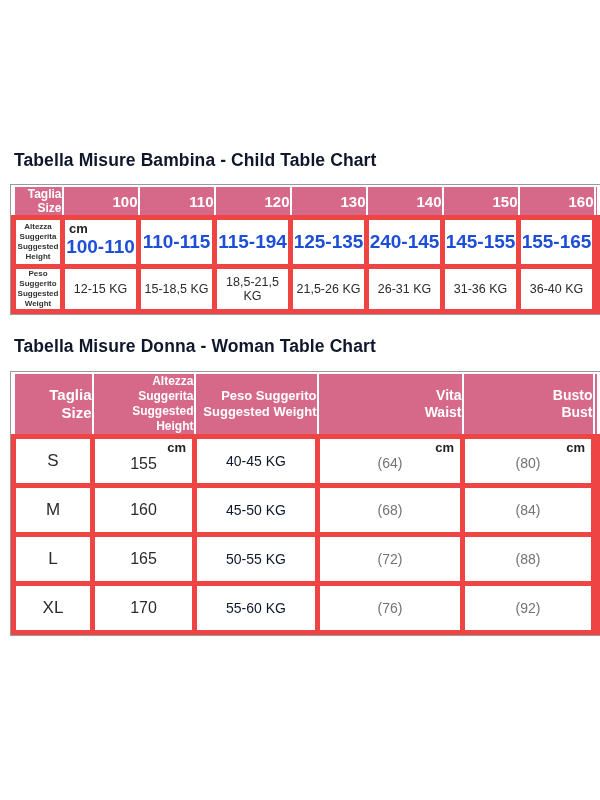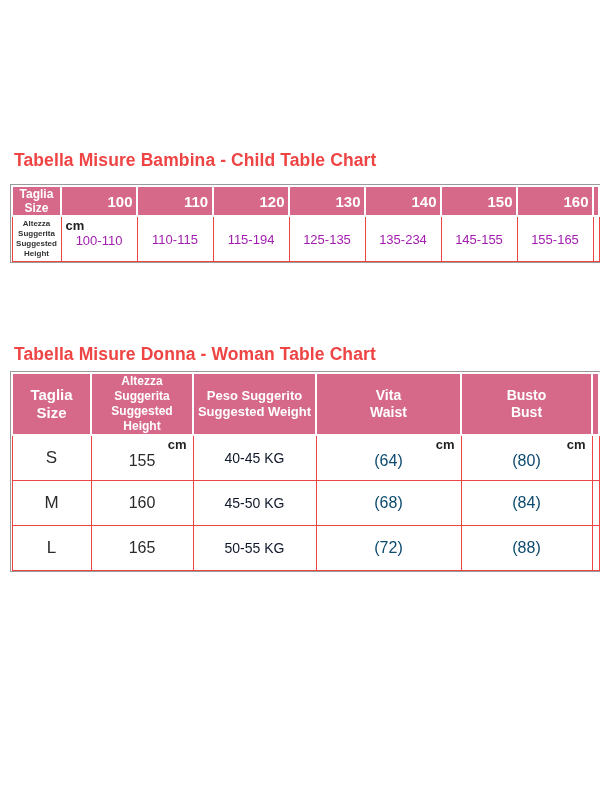--- a/index.html
+++ b/index.html
@@ -2,61 +2,61 @@
 <html><head>
 <meta charset="utf-8">
 <style>
   html,body{margin:0;padding:0;background:#fff;}
   .canvas{
     position:relative;width:600px;height:800px;background:#ffffff;
     font-family:"Liberation Sans","DejaVu Sans",sans-serif;color:#2e2e2e;
     overflow:hidden;
   }
   .title{
-    position:absolute;left:14px;font-size:17.5px;font-weight:bold;color:#ef4444;
+    position:absolute;left:14px;font-size:17.5px;font-weight:bold;color:#0f172a;
     letter-spacing:0.1px;white-space:nowrap;
   }
   .title-child{top:150px;}
-  .title-woman{top:344px;}
+  .title-woman{top:336px;}
   .tablewrap{
     position:absolute;left:10px;width:590px;box-sizing:border-box;
     border:1px solid #9a9a9a;border-right:none;background:#fff;
   }
   .wrap-child{top:184px;}
   .wrap-woman{top:371px;}
   table{border-collapse:collapse;table-layout:fixed;width:100%;background:#fff;}
   th{
     background:#d6698a;color:#ffffff;border:2px solid #ffffff;
-    font-weight:bold;padding:0;text-align:center;vertical-align:middle;
+    font-weight:bold;padding:0;text-align:right;vertical-align:middle;
   }
   td{
-    border:1px solid #ef4444;padding:0;text-align:center;vertical-align:middle;
+    border:5px solid #ef4444;padding:0;text-align:center;vertical-align:middle;
     background:#ffffff;
   }
   
   .t1 .th-size{font-size:12px;line-height:14px;}
   .t1 .th-num{font-size:15px;height:28px;padding-left:42px;}
   .t1 .rowlabel{font-size:8px;line-height:10px;font-weight:bold;color:#333;}
   .t1 .row-h td{height:44px;}
   .t1 .row-w td{height:40px;}
-  .t1 .hval{font-size:13px;color:#a21caf;}
+  .t1 .hval{font-size:19px;color:#1d4ed8;font-weight:bold;}
   .t1 .wval{font-size:12.5px;color:#2b2b2b;}
   .t1 .cell-cm{vertical-align:top;}
   .t1 .cm{display:block;text-align:left;padding:1px 0 0 4px;font-size:13px;font-weight:bold;height:14px;color:#222;}
   .t1 .cell-cm .hval{display:block;margin-top:1px;}
   
   .t2 .th-size{font-size:15px;line-height:18px;height:37px;}
   .t2 .th-height{font-size:12px;line-height:15px;}
   .t2 .th-weight{font-size:13px;line-height:16px;margin-top:14px;}
   .t2 .th-girth{font-size:14px;line-height:17px;}
   .t2 .row td{height:44px;}
   .t2 .sizeval{font-size:17px;color:#2b2b2b;}
   .t2 .hval{font-size:16px;color:#2b2b2b;}
   .t2 .wtval{font-size:14px;color:#0f172a;}
-  .t2 .gval{font-size:16px;color:#0c4a6e;}
+  .t2 .gval{font-size:14px;color:#737373;}
   .t2 .cell-cm{vertical-align:top;}
   .t2 .cm{display:block;text-align:right;padding:1px 6px 0 0;font-size:13px;font-weight:bold;height:14px;color:#222;}
   .t2 .cell-cm .below{display:block;margin-top:1px;}
   .sliver-th{background:#d6698a;}
   .sliver-td{background:#fff;}
   .line{display:block;}
 </style>
 </head>
 <body>
 
@@ -99,23 +99,39 @@
           <span class="line">Suggested</span>
           <span class="line">Height</span>
         </td>
         <td class="cell-cm">
           <span class="cm">cm</span>
           <span class="hval">100-110</span>
         </td>
         <td class="hval">110-115</td>
         <td class="hval">115-194</td>
         <td class="hval">125-135</td>
-        <td class="hval">135-234</td>
+        <td class="hval">240-145</td>
         <td class="hval">145-155</td>
         <td class="hval">155-165</td>
+        <td class="sliver-td"></td>
+      </tr>
+      <tr class="row-w">
+        <td class="rowlabel">
+          <span class="line">Peso</span>
+          <span class="line">Suggerito</span>
+          <span class="line">Suggested</span>
+          <span class="line">Weight</span>
+        </td>
+        <td class="wval">12-15 KG</td>
+        <td class="wval">15-18,5 KG</td>
+        <td class="wval">18,5-21,5 KG</td>
+        <td class="wval">21,5-26 KG</td>
+        <td class="wval">26-31 KG</td>
+        <td class="wval">31-36 KG</td>
+        <td class="wval">36-40 KG</td>
         <td class="sliver-td"></td>
       </tr>
     </tbody>
       </table>
   </div>
 
   <div class="title title-woman">Tabella Misure Donna - Woman Table Chart</div>
 
   <div class="tablewrap wrap-woman">
     <table class="t2">
@@ -181,18 +197,26 @@
 
       <tr class="row">
         <td class="sizeval">L</td>
         <td class="hval">165</td>
         <td class="wtval">50-55 KG</td>
         <td class="gval">(72)</td>
         <td class="gval">(88)</td>
         <td class="sliver-td"></td>
       </tr>
 
+      <tr class="row">
+        <td class="sizeval">XL</td>
+        <td class="hval">170</td>
+        <td class="wtval">55-60 KG</td>
+        <td class="gval">(76)</td>
+        <td class="gval">(92)</td>
+        <td class="sliver-td"></td>
+      </tr>
 
     </tbody>
       </table>
   </div>
 
 </div>
 
 </body></html>

